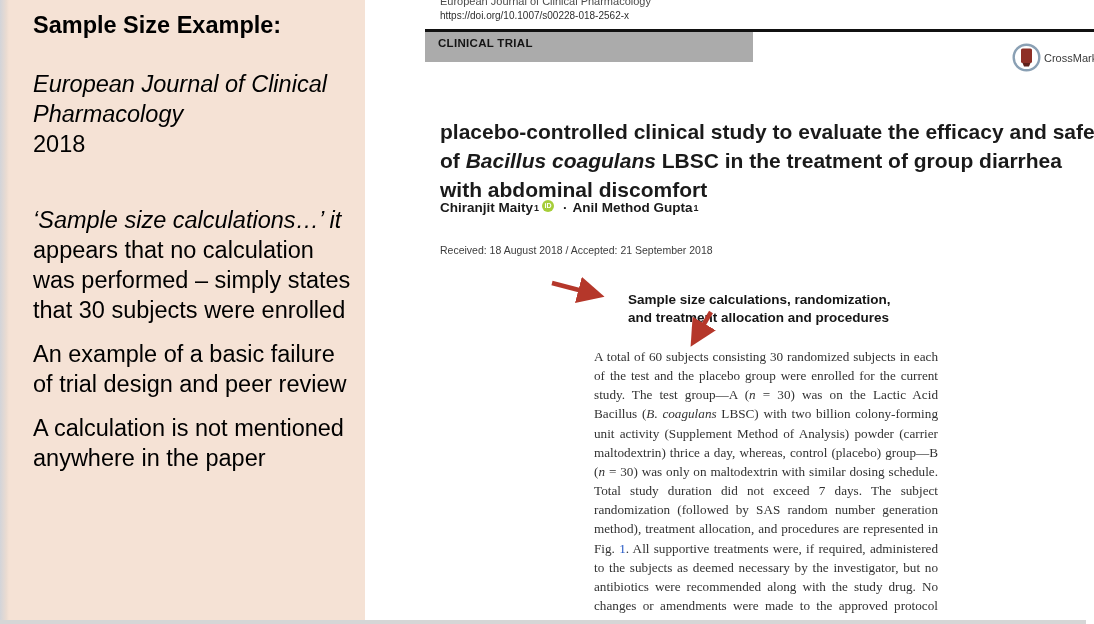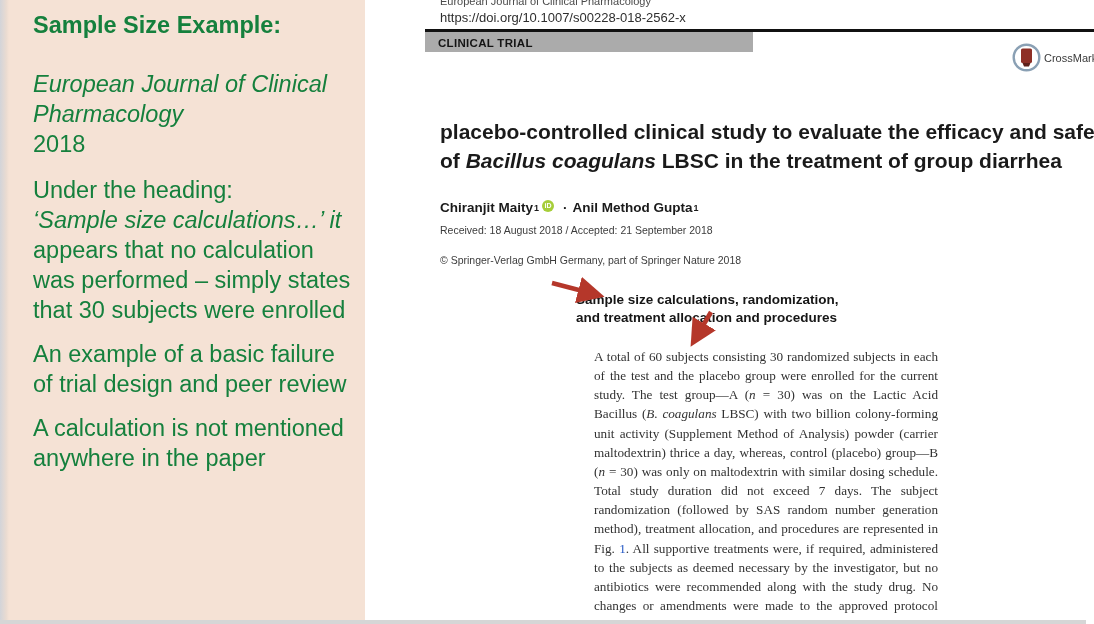--- a/index.html
+++ b/index.html
@@ -18,21 +18,21 @@
     background: #F5E2D5;
   }
   .left-edge {
     position: absolute; left: 0; top: 0;
     width: 9px; height: 621px;
     background: linear-gradient(to right, #d3d4d9, #eadbD1 70%, #F5E2D5);
   }
   .panel-content {
     position: absolute; left: 33px; top: 10px;
     width: 318px;
-    color: #15803d;
+    color: #000000;
     font-size: 23.5px; line-height: 30px;
   }
   .panel-title { font-weight: bold; margin: 0 0 29px 0; font-size: 23.5px; }
   .panel-para  { margin: 0 0 14px 0; }
   .panel-para.gap { margin-bottom: 16px; }
   .it { font-style: italic; }
 
   
   .bottom-strip {
     position: absolute; left: 0; top: 620px;
@@ -42,29 +42,29 @@
 
   
   .paper { position: absolute; left: 0; top: 0; width: 1094px; height: 624px; }
 
   .journal-line {
     position: absolute; left: 440px; top: -5px;
     font-size: 11px; color: #4a4a4a;
   }
   .doi-line {
     position: absolute; left: 440px; top: 10px;
-    font-size: 13px; color: #2e2e2e;
+    font-size: 10px; color: #2e2e2e;
   }
   .top-rule {
     position: absolute; left: 425px; top: 29px;
     width: 669px; height: 2.5px; background: #111;
   }
   .banner {
     position: absolute; left: 425px; top: 32px;
-    width: 328px; height: 20px;
+    width: 328px; height: 30px;
     background: #ABABAB;
     color: #141414; font-weight: bold; font-size: 11.5px;
     line-height: 22px; padding-left: 13px; box-sizing: border-box;
     letter-spacing: 0.3px;
   }
   .crossmark {
     position: absolute; left: 1012px; top: 43px;
     display: flex; align-items: center; gap: 3px;
   }
   .crossmark-label { font-size: 11px; color: #3a3a3a; }
@@ -86,25 +86,25 @@
     background: #A6CE39; color: #fff; font-size: 7px; font-weight: bold;
     align-items: center; justify-content: center;
     margin: 0 4px 0 3px; position: relative; top: -2px;
   }
   .author-dot { margin: 0 5px; font-weight: bold; }
 
   .received-line, .copyright-line {
     position: absolute; left: 440px;
     font-size: 10.5px; color: #3c3c3c;
   }
-  .received-line { top: 224px; text-align: right; }
+  .received-line { top: 244px; text-align: right; }
   .copyright-line { top: 254px; }
 
   .section-heading {
-    position: absolute; left: 576px; top: 291px;
+    position: absolute; left: 628px; top: 291px;
     font-weight: bold; font-size: 13.5px; line-height: 17.5px;
     color: #161616;
   }
   .body-para {
     position: absolute; left: 594px; top: 347px;
     width: 344px;
     font-family: "Liberation Serif", serif;
     font-size: 13.2px; line-height: 19.15px;
     color: #323232;
     text-align: justify;
@@ -115,21 +115,21 @@
 </style>
 </head>
 <body>
 
 <div class="left-panel">
   <div class="left-edge"></div>
   <div class="panel-content">
     <p class="panel-title">Sample Size Example:</p>
     <p class="panel-para gap"><span class="it">European Journal of Clinical Pharmacology</span><br>
       <span>2018</span></p>
-    <p class="panel-para"><span>Under the heading:</span><br>
+    <p class="panel-para"><br>
       <span class="it">‘Sample size calculations…’ it</span><span> appears that no calculation was performed – simply states that 30 subjects were enrolled</span></p>
     <p class="panel-para">An example of a basic failure of trial design and peer review</p>
     <p class="panel-para">A calculation is not mentioned anywhere in the paper</p>
   </div>
 </div>
 
 <div class="paper">
 
   <div class="journal-line">European Journal of Clinical Pharmacology</div>
   <div class="doi-line">https://doi.org/10.1007/s00228-018-2562-x</div>
@@ -143,33 +143,33 @@
       <rect x="9" y="5.5" width="11" height="14.5" rx="1.6" fill="#8E2F26"></rect>
       <path d="M10.5 20 L18.5 20 L17 23.5 L12 23.5 Z" fill="#5e201a"></path>
     </svg>
     <span class="crossmark-label">CrossMark</span>
   </div>
 
   <div class="paper-title">
     <br>
     <span>placebo-controlled clinical study to evaluate the efficacy and safety</span><br>
     <span>of </span><span class="it">Bacillus coagulans</span><span> LBSC in the treatment of group diarrhea</span><br>
+    <span>with abdominal discomfort</span>
   </div>
 
   <div class="authors">
     <span>Chiranjit Maity</span>
       <sup>1</sup>
       <span class="orcid">iD</span>
       <span class="author-dot">·</span>
       <span>Anil Method Gupta</span>
       <sup>1</sup>
   </div>
 
   <div class="received-line">Received: 18 August 2018 / Accepted: 21 September 2018</div>
-  <div class="copyright-line">© Springer-Verlag GmbH Germany, part of Springer Nature 2018</div>
 
   <div class="section-heading">
     <span>Sample size calculations, randomization,</span><br>
     <span>and treatment allocation and procedures</span>
   </div>
 
   <div class="body-para">
     <span>A total of 60 subjects consisting 30 randomized subjects in each of the test and the placebo group were enrolled for the current study. The test group—A (</span><span class="it">n</span><span> = 30) was on the Lactic Acid Bacillus (</span><span class="it">B. coagulans</span><span> LBSC) with two billion colony-forming unit activity (Supplement Method of Analysis) powder (carrier maltodextrin) thrice a day, whereas, control (placebo) group—B (</span><span class="it">n</span><span> = 30) was only on maltodextrin with similar dosing schedule. Total study duration did not exceed 7 days. The subject randomization (followed by SAS random number generation method), treatment allocation, and procedures are represented in Fig. </span><span class="fig-link">1</span><span>. All supportive treatments were, if required, administered to the subjects as deemed necessary by the investigator, but no antibiotics were recommended along with the study drug. No changes or amendments were made to the approved protocol after the trial commenced and no interim analysis was done during the study period.</span>
   </div>
 

